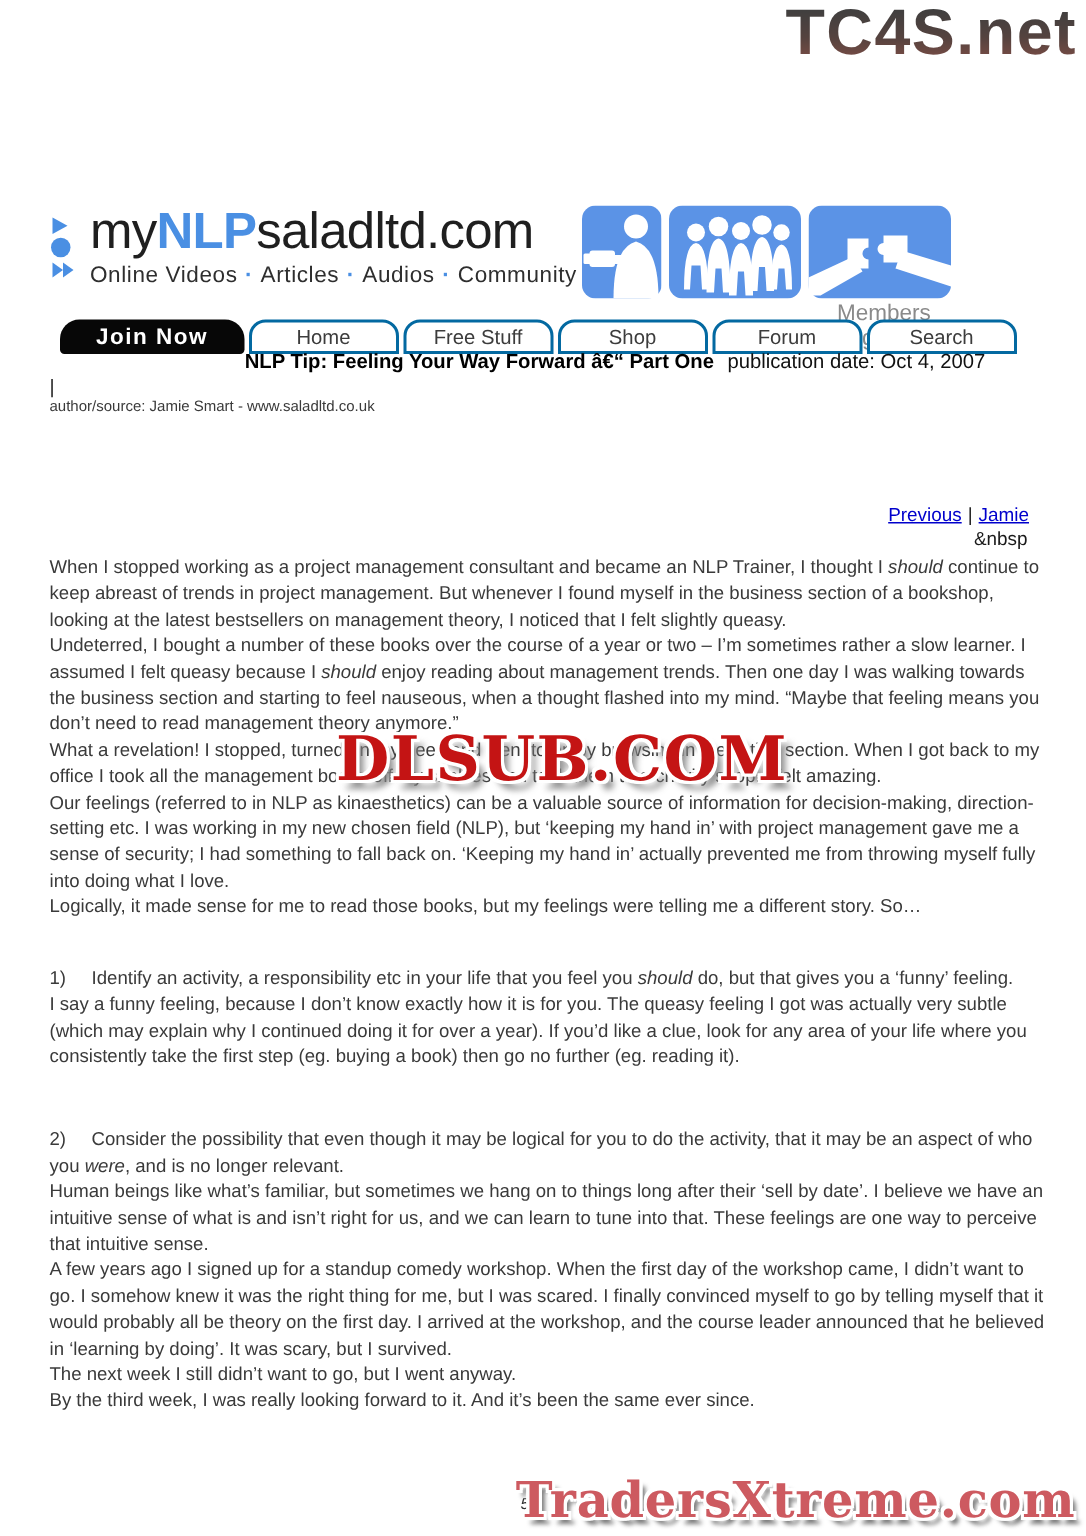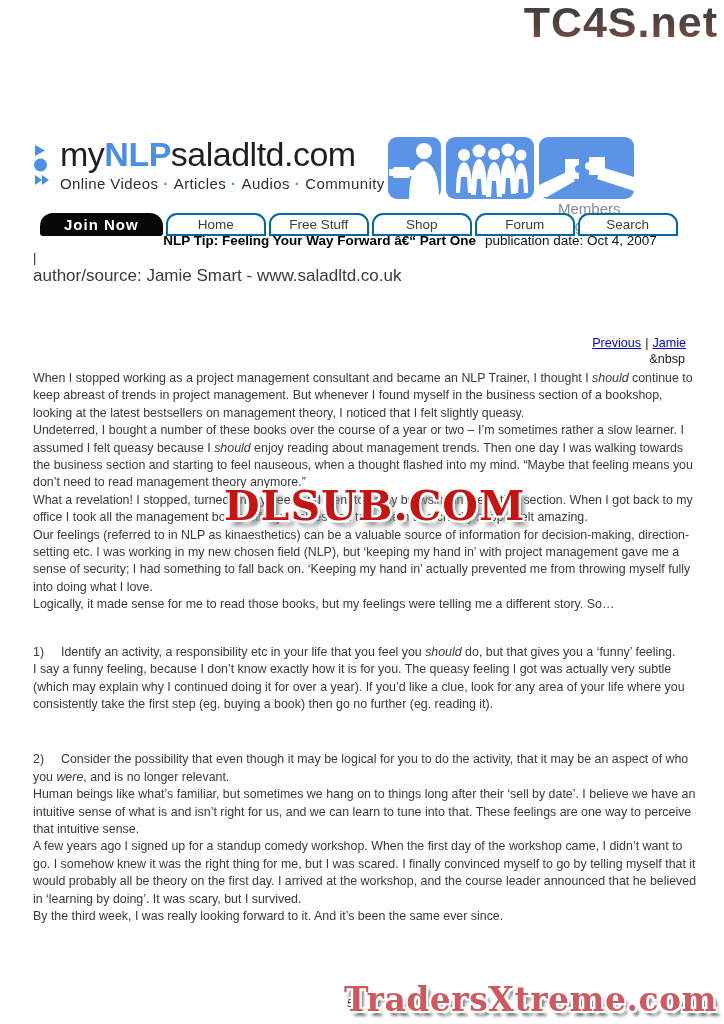--- a/index.html
+++ b/index.html
@@ -31,21 +31,21 @@
   .join{background:#070707;color:#fff;font-weight:bold;font-size:15px;letter-spacing:1px;
         padding:3px 24px 16px 24px;border-radius:13px 13px 3px 3px;}
   .tab{border:2px solid #0369a1;border-radius:11px 11px 0 0;background:#fff;color:#3c3c3c;
        font-size:13.5px;min-width:80px;text-align:center;padding:2px 8px 0 8px;cursor:pointer;}
 
   
   .titlerow{position:absolute;top:233px;left:120px;width:580px;text-align:center;font-size:13.5px;color:#000;white-space:nowrap;}
   .atitle{font-weight:bold;}
   .pubdate{margin-left:9px;font-weight:normal;color:#111;}
   .pipe{position:absolute;top:250px;left:33px;font-size:13px;color:#222;}
-  .author{position:absolute;top:266px;left:33px;font-size:17px;color:#3a3a3a;}
+  .author{position:absolute;top:266px;left:33px;font-size:10px;color:#3a3a3a;}
 
   
   .pager{position:absolute;top:336px;right:38px;font-size:12.6px;}
   .plink{color:#0000cc;text-decoration:underline;cursor:pointer;}
   .psep{color:#222;margin:0 4px;}
   .nbsp{position:absolute;top:352px;right:39px;font-size:12.6px;color:#1a1a1a;}
 
   
   .bodytext{position:absolute;top:370px;left:33px;width:670px;font-size:12.4px;line-height:17.4px;color:#3a3a3a;}
   .para{margin:0;}
@@ -143,20 +143,21 @@
     <p class="para"><span>When I stopped working as a project management consultant and became an NLP Trainer, I thought I </span><i>should</i><span> continue to keep abreast of trends in project management. But whenever I found myself in the business section of a bookshop, looking at the latest bestsellers on management theory, I noticed that I felt slightly queasy.</span></p>
     <p class="para"><span>Undeterred, I bought a number of these books over the course of a year or two – I’m sometimes rather a slow learner. I assumed I felt queasy because I </span><i>should</i><span> enjoy reading about management trends. Then one day I was walking towards the business section and starting to feel nauseous, when a thought flashed into my mind. “Maybe that feeling means you don’t need to read management theory anymore.”</span></p>
     <p class="para"><span>What a revelation! I stopped, turned on my heel, and went to enjoy browsing in the fiction section. When I got back to my office I took all the management books off my shelves and took them to a charity shop. I felt amazing.</span></p>
     <p class="para"><span>Our feelings (referred to in NLP as kinaesthetics) can be a valuable source of information for decision-making, direction-setting etc. I was working in my new chosen field (NLP), but ‘keeping my hand in’ with project management gave me a sense of security; I had something to fall back on. ‘Keeping my hand in’ actually prevented me from throwing myself fully into doing what I love.</span></p>
     <p class="para"><span>Logically, it made sense for me to read those books, but my feelings were telling me a different story. So…</span></p>
     <p class="para gap1"><span class="pnum">1)</span><span>Identify an activity, a responsibility etc in your life that you feel you </span><i>should</i><span> do, but that gives you a ‘funny’ feeling.</span></p>
     <p class="para"><span>I say a funny feeling, because I don’t know exactly how it is for you. The queasy feeling I got was actually very subtle (which may explain why I continued doing it for over a year). If you’d like a clue, look for any area of your life where you consistently take the first step (eg. buying a book) then go no further (eg. reading it).</span></p>
     <p class="para gap2"><span class="pnum">2)</span><span>Consider the possibility that even though it may be logical for you to do the activity, that it may be an aspect of who you </span><i>were</i><span>, and is no longer relevant.</span></p>
     <p class="para"><span>Human beings like what’s familiar, but sometimes we hang on to things long after their ‘sell by date’. I believe we have an intuitive sense of what is and isn’t right for us, and we can learn to tune into that. These feelings are one way to perceive that intuitive sense.</span></p>
     <p class="para"><span>A few years ago I signed up for a standup comedy workshop. When the first day of the workshop came, I didn’t want to go. I somehow knew it was the right thing for me, but I was scared. I finally convinced myself to go by telling myself that it would probably all be theory on the first day. I arrived at the workshop, and the course leader announced that he believed in ‘learning by doing’. It was scary, but I survived.</span></p>
+    <p class="para"><span>The next week I still didn’t want to go, but I went anyway.</span></p>
     <p class="para"><span>By the third week, I was really looking forward to it. And it’s been the same ever since.</span></p>
   </div>
 
   <div class="dlsub">DLSUB.COM</div>
 
   <div class="pagenum">5/4</div>
   <div class="traders">TradersXtreme.com</div>
 
 </div>
 

